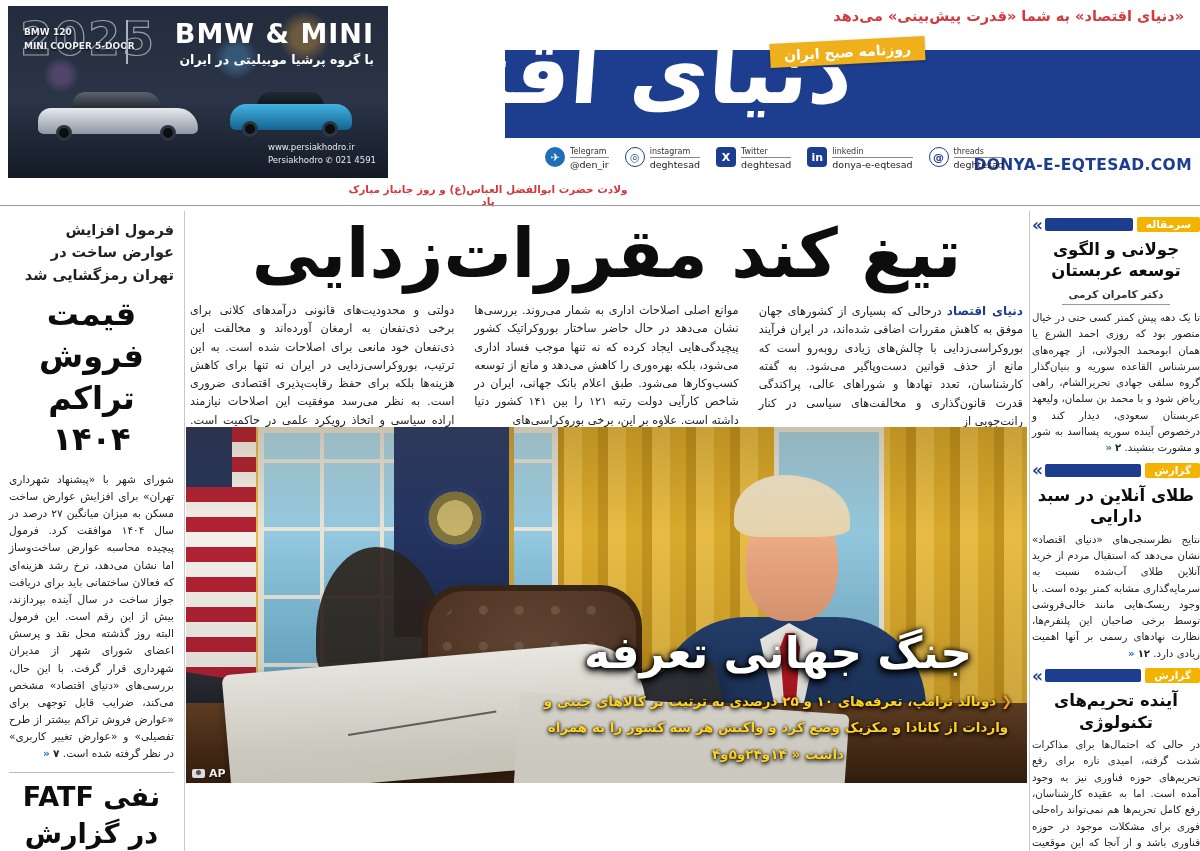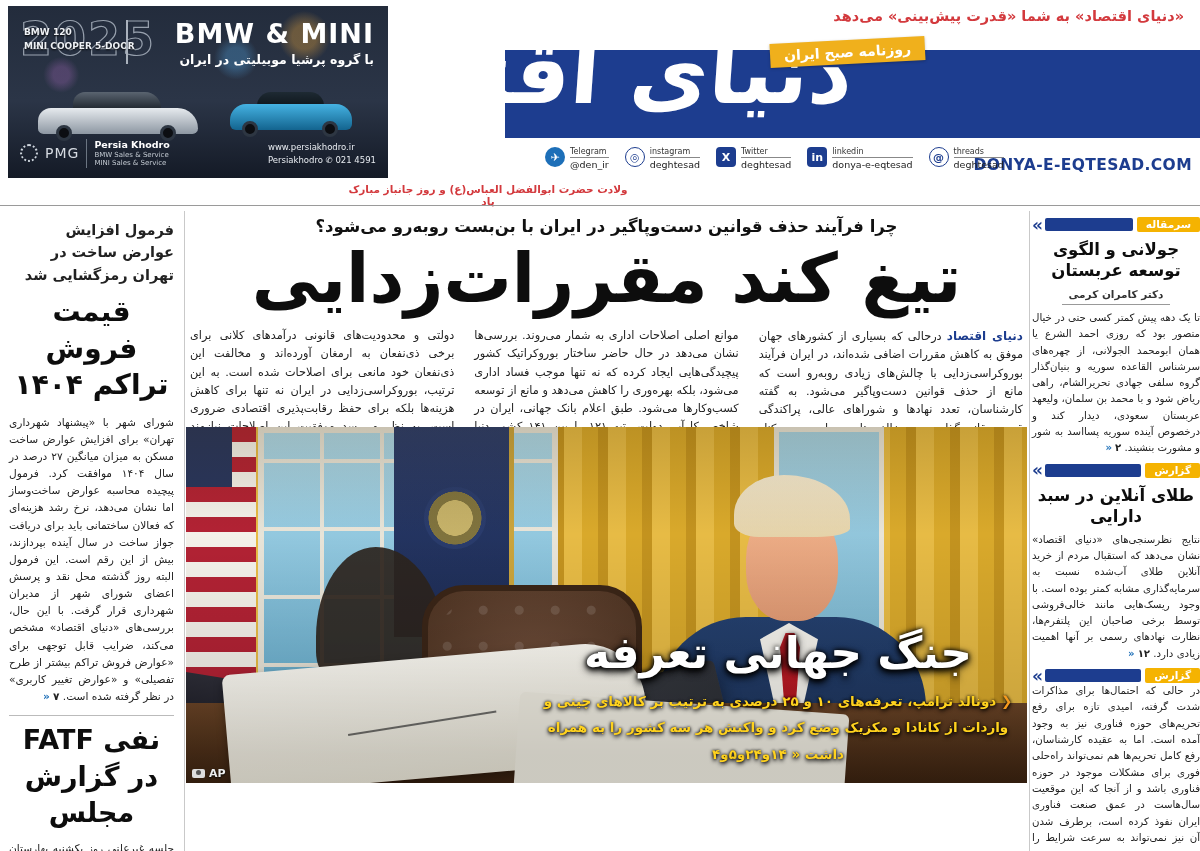--- a/index.html
+++ b/index.html
@@ -128,21 +128,21 @@
   .ph-sub .omark { color:#f59a1e; font-weight:bold; }
   .ph-pages { color:#ffd21e; font-weight:bold; text-shadow:0 0 3px #000, 0 2px 4px #000; }
   .credit { position:absolute; left:6px; bottom:3px; display:flex; align-items:center; gap:4px; direction:ltr;
             color:#eee; font-size:11px; font-weight:bold; text-shadow:0 1px 2px #000; }
   .cam { width:13px; height:9px; background:#ddd; border-radius:2px; position:relative; }
   .cam::after { content:""; position:absolute; top:1px; left:4px; width:5px; height:5px; background:#555; border-radius:50%; }
 
   
   .leftcol { position:absolute; top:211px; left:0; width:183px; padding:0 9px; }
   .l-kicker { text-align:right; font-weight:bold; font-size:14.5px; line-height:1.55; margin-top:8px; color:#222; }
-  .l-title { text-align:center; font-weight:bold; font-size:28px; line-height:1.3; margin:8px 0 10px; color:#0d0d0d; }
+  .l-title { text-align:center; font-weight:bold; font-size:32px; line-height:1.3; margin:8px 0 10px; color:#0d0d0d; }
   .l-body { font-size:10.6px; line-height:1.62; text-align:justify; color:#222; }
   .l-sep { border-top:1px solid #bbb; margin:10px 0 2px; }
   .l-title2 { text-align:center; font-weight:bold; font-size:27px; line-height:1.35; margin:6px 0 8px; color:#0d0d0d; }
 
   
   .rightcol { position:absolute; top:211px; left:1032px; width:168px; }
   .tagbar { display:flex; align-items:center; gap:4px; margin-top:6px; direction:ltr; }
   .tagbar .chv { color:#1d3d8f; font-weight:bold; font-size:17px; line-height:12px; letter-spacing:-2px; }
   .tagbar .bar { flex:1; height:13px; background:#1d3d8f; border-radius:2px; }
   .tagbar .tag { background:#f5b301; color:#fff; font-weight:bold; font-size:10.5px; padding:1px 9px 2px; border-radius:2px; }
@@ -218,41 +218,31 @@
       <div class="wheel" style="left:18px;"></div>
         <div class="wheel" style="right:22px;"></div>
     </div>
     <div class="car car-blue">
       <div class="cabin"></div>
         <div class="body"></div>
       <div class="wheel" style="left:12px;"></div>
         <div class="wheel" style="right:14px;"></div>
     </div>
 
-    <div class="pmg">
-      <span class="globe"></span>
-      <span class="pmgtxt">PMG</span>
-      <span class="dealer">
-        <span>Persia Khodro</span>
-        <small>BMW Sales &amp; Service</small>
-        <small>MINI Sales &amp; Service</small>
-      </span>
-    </div>
     <div class="contact">
       <div>www.persiakhodro.ir</div>
       <div>Persiakhodro ✆ 021 4591</div>
     </div>
   </div>
 
   <div class="hrule"></div>
   <div class="vrule v1"></div>
   <div class="vrule v2"></div>
 
   <div class="center">
-    <div class="kicker">چرا فرآیند حذف قوانین دست‌وپاگیر در ایران با بن‌بست روبه‌رو می‌شود؟</div>
     <div class="headline">تیغ کند مقررات‌زدایی</div>
     <div class="leadcols">
       <div class="col">
         <span class="lead-logo">دنیای اقتصاد</span>
         <span>درحالی که بسیاری از کشورهای جهان موفق به کاهش مقررات اضافی شده‌اند، در ایران فرآیند بوروکراسی‌زدایی با چالش‌های زیادی روبه‌رو است که مانع از حذف قوانین دست‌وپاگیر می‌شود. به گفته کارشناسان، تعدد نهادها و شوراهای عالی، پراکندگی قدرت قانون‌گذاری و مخالفت‌های سیاسی در کنار رانت‌جویی از</span>
       </div>
       <div class="col">موانع اصلی اصلاحات اداری به شمار می‌روند. بررسی‌ها نشان می‌دهد در حال حاضر ساختار بوروکراتیک کشور پیچیدگی‌هایی ایجاد کرده که نه تنها موجب فساد اداری می‌شود، بلکه بهره‌وری را کاهش می‌دهد و مانع از توسعه کسب‌وکارها می‌شود. طبق اعلام بانک جهانی، ایران در شاخص کارآیی دولت رتبه ۱۲۱ را بین ۱۴۱ کشور دنیا داشته است. علاوه بر این، برخی بوروکراسی‌های</div>
       <div class="col">
         <span>دولتی و محدودیت‌های قانونی درآمدهای کلانی برای برخی ذی‌نفعان به ارمغان آورده‌اند و مخالفت این ذی‌نفعان خود مانعی برای اصلاحات شده است. به این ترتیب، بوروکراسی‌زدایی در ایران نه تنها برای کاهش هزینه‌ها بلکه برای حفظ رقابت‌پذیری اقتصادی ضروری است. به نظر می‌رسد موفقیت این اصلاحات نیازمند اراده سیاسی و اتخاذ رویکرد علمی در حاکمیت است.</span>
         <span class="endrow">
@@ -367,20 +357,21 @@
           </span>
       </div>
     </div>
 
     <div>
       <div class="tagbar">
         <span class="chv">«</span>
         <span class="bar"></span>
         <span class="tag">گزارش</span>
       </div>
+      <div class="r-title">آینده تحریم‌های تکنولوژی</div>
       <div class="r-body">
         <span>در حالی که احتمال‌ها برای مذاکرات شدت گرفته، امیدی تازه برای رفع تحریم‌های حوزه فناوری نیز به وجود آمده است. اما به عقیده کارشناسان، رفع کامل تحریم‌ها هم نمی‌تواند راه‌حلی فوری برای مشکلات موجود در حوزه فناوری باشد و از آنجا که این موقعیت سال‌هاست در عمق صنعت فناوری ایران نفوذ کرده است، برطرف شدن آن نیز نمی‌تواند به سرعت شرایط را تغییر دهد.</span>
         
       </div>
     </div>
 
   </div>
 
 </div>
 

